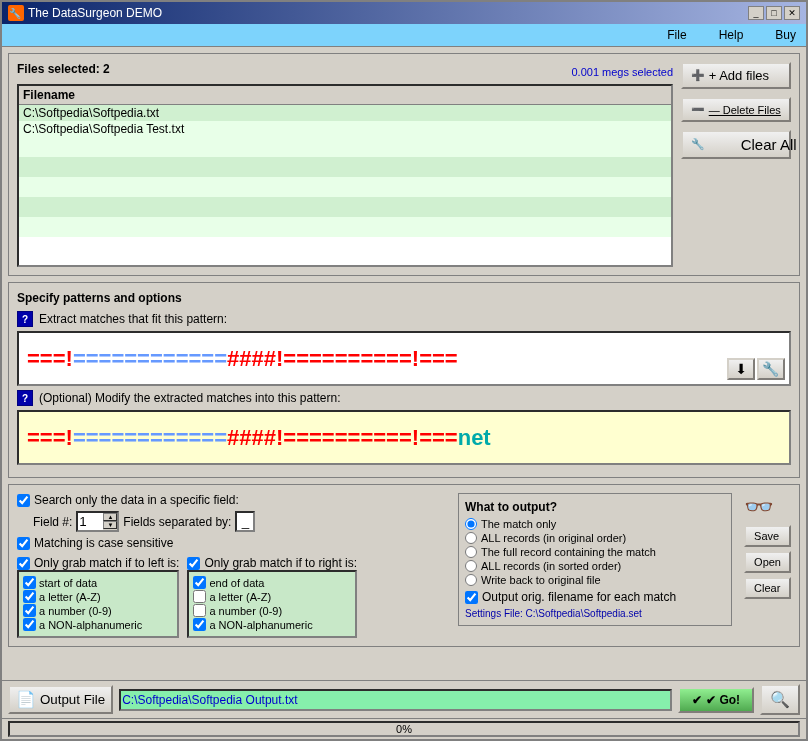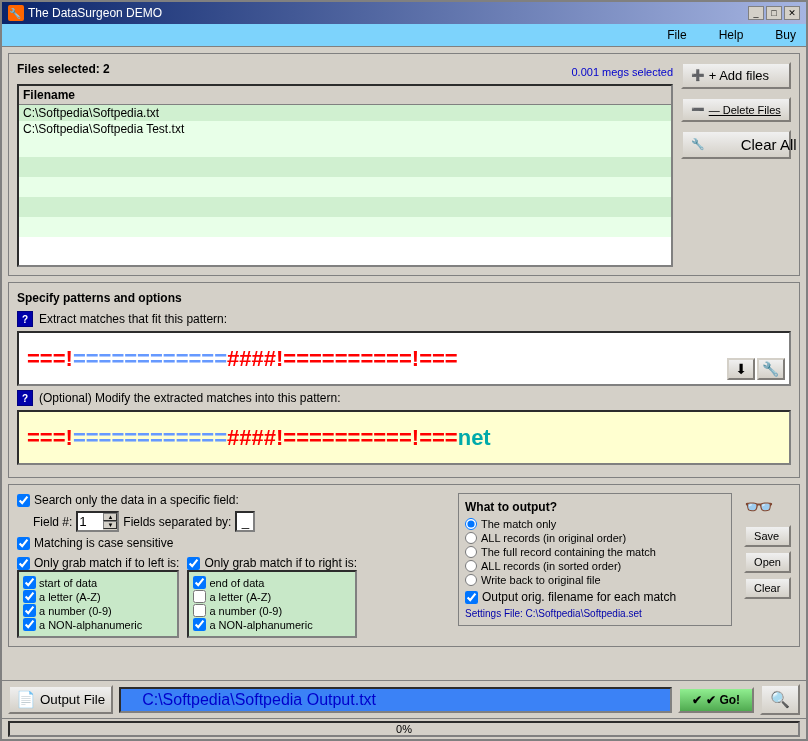--- a/index.html
+++ b/index.html
@@ -310,23 +310,23 @@
       border: 2px outset #d4d0c8;
       padding: 3px 6px;
       cursor: pointer;
     }
     .output-file-icon {
       font-size: 16px;
     }
     .output-path-input {
       flex: 1;
       border: 2px inset #808080;
-      background: #3b82f6;
-      padding: 2px 21px;
-      font-size: 16px;
+      background: #86efac;
+      padding: 2px 1px;
+      font-size: 12px;
       color: #0000cc;
     }
     .go-btn {
       background: linear-gradient(to bottom, #90ee90, #50aa50);
       border: 2px outset #d4d0c8;
       padding: 4px 12px;
       cursor: pointer;
       font-size: 12px;
       font-weight: bold;
       display: flex;

